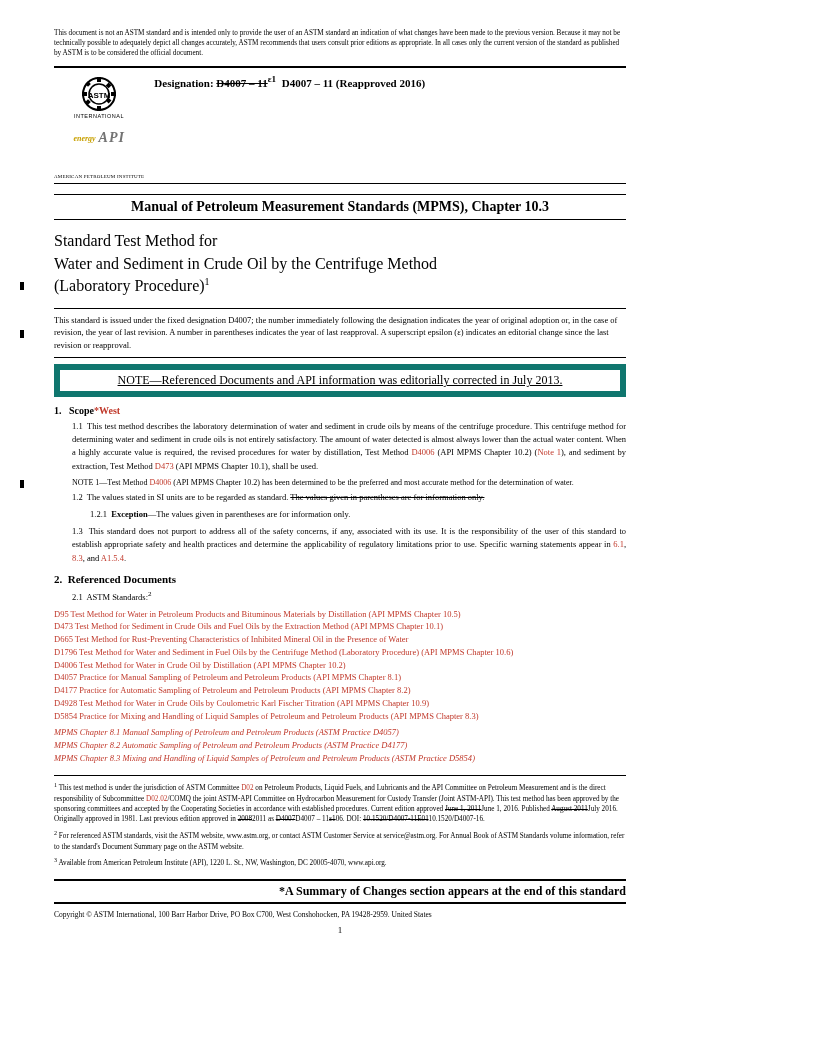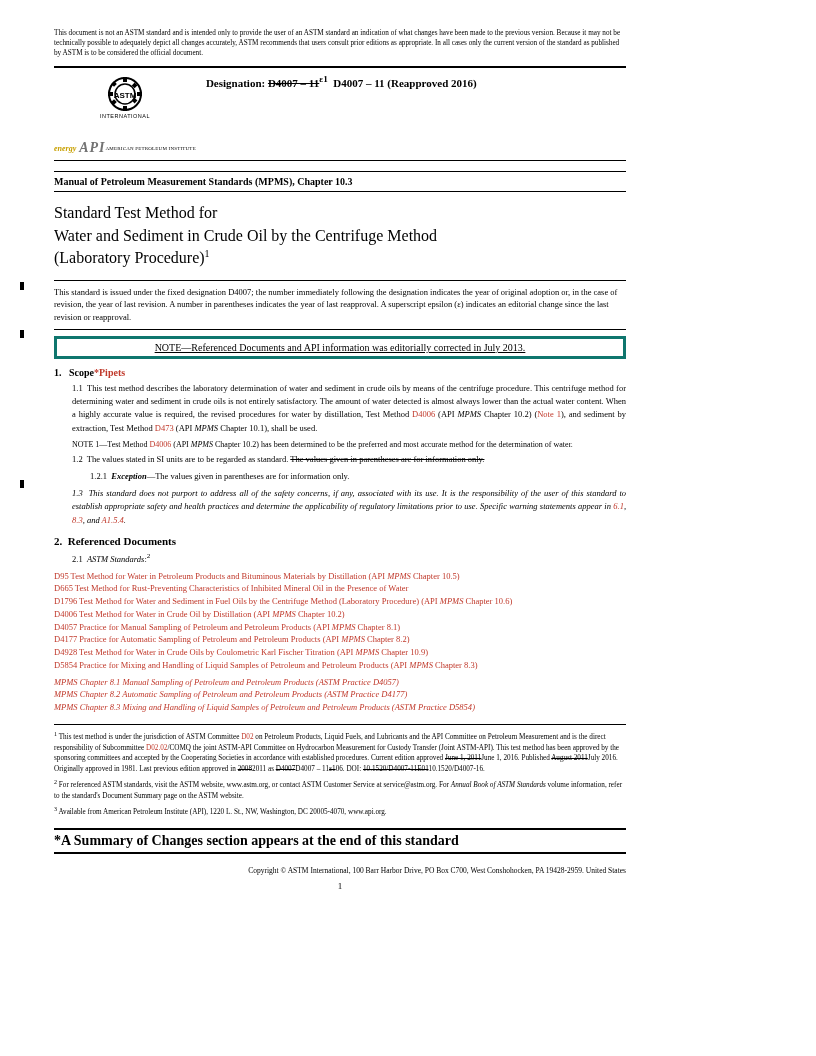--- a/index.html
+++ b/index.html
@@ -39,23 +39,23 @@
     }
     .designation-line {
       font-size: 11px;
       font-weight: bold;
       margin-bottom: 4px;
     }
     .designation-line .strikethrough {
       text-decoration: line-through;
     }
     .mpms-title {
-      font-size: 10px;
-      font-weight: bold;
-      text-align: left;
+      font-size: 14px;
+      font-weight: bold;
+      text-align: center;
       margin: 10px 0 6px 0;
       border-top: 1px solid #000;
       border-bottom: 1px solid #000;
       padding: 4px 0;
     }
     .main-title {
       font-size: 16px;
       font-weight: normal;
       text-align: left;
       margin: 10px 0 10px 0;
@@ -66,24 +66,24 @@
     }
     .intro-box {
       border-top: 1px solid #000;
       border-bottom: 1px solid #000;
       padding: 5px 0;
       margin-bottom: 6px;
       font-size: 8.5px;
       line-height: 1.5;
     }
     .note-box {
-      border: 3px solid #0f766e;
+      border: 6px solid #0f766e;
       padding: 3px 6px;
       margin: 5px 0;
-      font-size: 10px;
+      font-size: 12px;
       text-decoration: underline;
       text-align: center;
     }
     .section-header {
       font-size: 10px;
       font-weight: bold;
       color: #000;
       margin: 8px 0 4px 0;
     }
     p {
@@ -93,21 +93,21 @@
       text-align: justify;
     }
     .indent-1 { margin-left: 18px; }
     .indent-2 { margin-left: 36px; }
     .note-inline {
       font-size: 8px;
       margin: 3px 0 3px 18px;
       line-height: 1.4;
     }
     a, .link { color: #c0392b; text-decoration: none; }
-    .italic { font-style: italic; }
+    .italic { }
     .bold { font-weight: bold; }
     .strikethrough { text-decoration: line-through; }
     .ref-list {
       margin: 4px 0 4px 0;
     }
     .ref-item {
       font-size: 8.5px;
       line-height: 1.5;
       color: #c0392b;
     }
@@ -117,29 +117,29 @@
       padding-top: 5px;
       font-size: 7.2px;
       line-height: 1.45;
     }
     .footnote-item {
       margin-bottom: 4px;
     }
     .bottom-bar {
       border-top: 2px solid #000;
       border-bottom: 2px solid #000;
-      text-align: left;
-      font-size: 14px;
+      text-align: right;
+      font-size: 12px;
       font-weight: bold;
       padding: 3px 0;
-      margin: 10px 0 12px 0;
+      margin: 10px 0 6px 0;
     }
     .copyright-line {
       font-size: 7.5px;
-      text-align: right;
+      text-align: left;
       margin-top: 4px;
     }
     .page-number {
       text-align: center;
       font-size: 9px;
       margin-top: 6px;
     }
     .left-bar {
       position: absolute;
       left: 20px;
@@ -194,21 +194,21 @@
         <rect x="18" y="8" width="4" height="4" transform="rotate(45 20 10)" fill="#000"></rect>
         <rect x="38" y="8" width="4" height="4" transform="rotate(-45 42 10)" fill="#000"></rect>
         <rect x="18" y="26" width="4" height="4" transform="rotate(-45 20 28)" fill="#000"></rect>
         <rect x="38" y="26" width="4" height="4" transform="rotate(45 42 28)" fill="#000"></rect>
 
         <text x="31" y="24" text-anchor="middle" font-size="8" font-weight="bold" font-family="Arial">ASTM</text>
 
         <text x="31" y="44" text-anchor="middle" font-size="5.5" font-family="Arial" letter-spacing="0.5">INTERNATIONAL</text>
       </svg>
 
-      <div style="margin-top:16px; display:flex; flex-direction:row; align-items:center;">
+      <div style="margin-top:6px; display:flex; flex-direction:column; align-items:center;gap:28px;">
         <div style="display:flex; align-items:center; gap:3px;">
           <span style="font-size:8px; font-style:italic; color:#c8a000; font-weight:bold;">energy</span>
           <span style="font-size:14px; font-style:italic; color:#737373; font-weight:bold; letter-spacing:1px;">API</span>
         </div>
         <div style="font-size:5px; text-align:center; letter-spacing:0.2px;">AMERICAN PETROLEUM INSTITUTE</div>
       </div>
     </div>
     <div class="designation-area">
       <div class="designation-line">
         <span>Designation:</span>
@@ -225,21 +225,21 @@
     Water and Sediment in Crude Oil by the Centrifuge Method<br>
     (Laboratory Procedure)<sup>1</sup>
   </div>
 
   <div class="intro-box">This standard is issued under the fixed designation D4007; the number immediately following the designation indicates the year of original adoption or, in the case of revision, the year of last revision. A number in parentheses indicates the year of last reapproval. A superscript epsilon (ε) indicates an editorial change since the last revision or reapproval.</div>
 
   <div class="note-box">NOTE—Referenced Documents and API information was editorially corrected in July 2013.</div>
 
   <div class="section-header">
     <span>1. &nbsp;</span>
-    <span>Scope</span><span class="link">*Pipets</span>
+    <span>Scope</span><span class="link">*West</span>
   </div>
 
   <p class="indent-1">
     1.1&nbsp; This test method describes the laboratory determination of water and sediment in crude oils by means of the centrifuge procedure. This centrifuge method for determining water and sediment in crude oils is not entirely satisfactory. The amount of water detected is almost always lower than the actual water content. When a highly accurate value is required, the revised procedures for water by distillation, Test Method <a class="link">D4006</a> (API <span class="italic">MPMS</span> Chapter 10.2) (<a class="link">Note 1</a>), and sediment by extraction, Test Method <a class="link">D473</a> (API <span class="italic">MPMS</span> Chapter 10.1), shall be used.
   </p>
 
   <p class="note-inline">
     NOTE 1—Test Method <a class="link">D4006</a> (API <span class="italic">MPMS</span> Chapter 10.2) has been determined to be the preferred and most accurate method for the determination of water.
   </p>
 
@@ -255,20 +255,21 @@
   </p>
 
   <div class="section-2-header">2.&nbsp; Referenced Documents</div>
 
   <p class="indent-1">
     2.1&nbsp; <span class="italic">ASTM Standards</span>:<sup>2</sup>
   </p>
 
   <div class="ref-list">
     <div class="ref-item"><a class="link">D95</a> Test Method for Water in Petroleum Products and Bituminous Materials by Distillation (API <span class="italic">MPMS</span> Chapter 10.5)</div>
+    <div class="ref-item"><a class="link">D473</a> Test Method for Sediment in Crude Oils and Fuel Oils by the Extraction Method (API <span class="italic">MPMS</span> Chapter 10.1)</div>
     <div class="ref-item"><a class="link">D665</a> Test Method for Rust-Preventing Characteristics of Inhibited Mineral Oil in the Presence of <span>Water</span></div>
     <div class="ref-item"><a class="link">D1796</a> Test Method for Water and Sediment in Fuel Oils by the Centrifuge Method (Laboratory Procedure) (API <span class="italic">MPMS</span> Chapter 10.6)</div>
     <div class="ref-item"><a class="link">D4006</a> Test Method for Water in Crude Oil by Distillation (API <span class="italic">MPMS</span> Chapter 10.2)</div>
     <div class="ref-item"><a class="link">D4057</a> Practice for Manual Sampling of Petroleum and Petroleum Products (API <span class="italic">MPMS</span> Chapter 8.1)</div>
     <div class="ref-item"><a class="link">D4177</a> Practice for Automatic Sampling of Petroleum and Petroleum Products (API <span class="italic">MPMS</span> Chapter 8.2)</div>
     <div class="ref-item"><a class="link">D4928</a> Test Method for Water in Crude Oils by Coulometric Karl Fischer Titration (API <span class="italic">MPMS</span> Chapter 10.9)</div>
     <div class="ref-item"><a class="link">D5854</a> Practice for Mixing and Handling of Liquid Samples of Petroleum and Petroleum Products (API <span class="italic">MPMS</span> Chapter 8.3)</div>
   </div>
 
 

